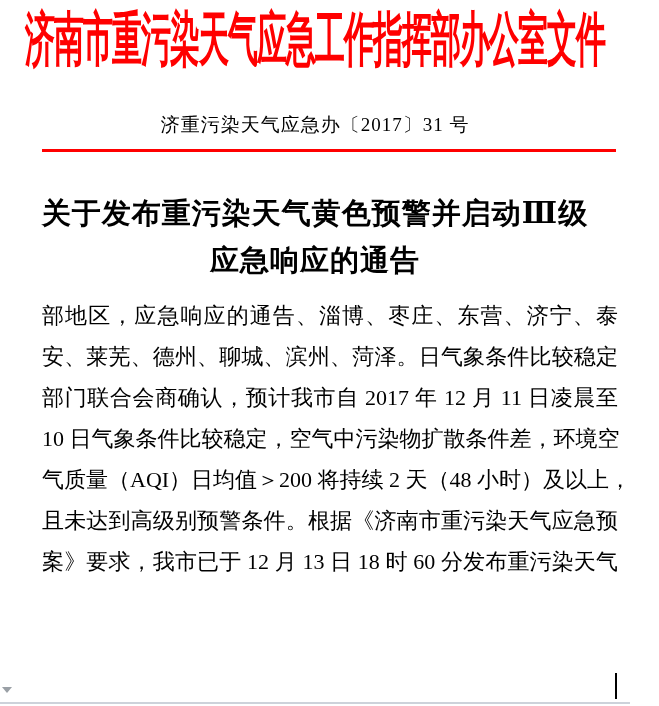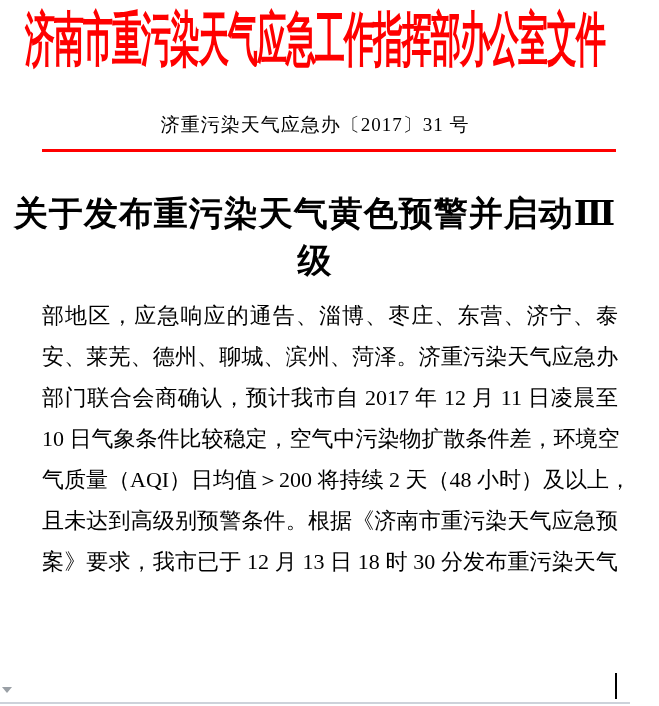--- a/index.html
+++ b/index.html
@@ -44,21 +44,21 @@
     top: 149px; left: 42px;
     width: 574px; height: 3px;
     background: #ff0000;
   }
   
   .notice-title {
     position: absolute;
     top: 190px; left: 0; right: 0;
     text-align: center;
     font-weight: bold;
-    font-size: 34px;
+    font-size: 29px;
     line-height: 47px;
     letter-spacing: 1px;
   }
   
   .body-block {
     position: absolute;
     top: 295px; left: 42px;
     width: 576px;
     font-size: 22px;
     line-height: 41px;
@@ -102,30 +102,31 @@
   <div class="org-title-wrap">
     <span class="org-title">济南市重污染天气应急工作指挥部办公室文件</span>
   </div>
 
   <div class="doc-number">济重污染天气应急办〔2017〕31 号</div>
 
   <div class="red-rule"></div>
 
   <div class="notice-title">
     <div>关于发布重污染天气黄色预警并启动Ⅲ级</div>
+    <div>应急响应的通告</div>
   </div>
 
   <div class="body-block">
     <div class="body-line">部地区，应急响应的通告、淄博、枣庄、东营、济宁、泰</div>
-    <div class="body-line">安、莱芜、德州、聊城、滨州、菏泽。济重污染天气应急办</div>
+    <div class="body-line">安、莱芜、德州、聊城、滨州、菏泽。日气象条件比较稳定</div>
     <div class="body-line">部门联合会商确认，预计我市自 2017 年 12 月 11 日凌晨至</div>
     <div class="body-line">10 日气象条件比较稳定，空气中污染物扩散条件差，环境空</div>
     <div class="body-line">气质量（AQI）日均值＞200 将持续 2 天（48 小时）及以上，</div>
     <div class="body-line">且未达到高级别预警条件。根据《济南市重污染天气应急预</div>
-    <div class="body-line">案》要求，我市已于 12 月 13 日 18 时 30 分发布重污染天气</div>
+    <div class="body-line">案》要求，我市已于 12 月 13 日 18 时 60 分发布重污染天气</div>
   </div>
 
   <div class="text-caret"></div>
 
   <div class="fold-marker"></div>
 
   <div class="bottom-rule"></div>
 
 </div>
 

